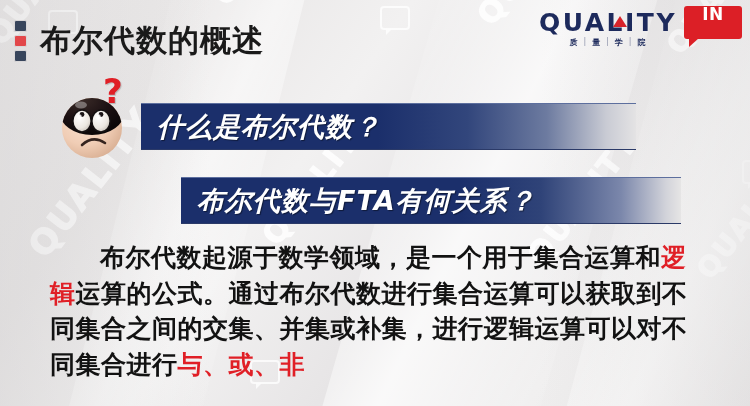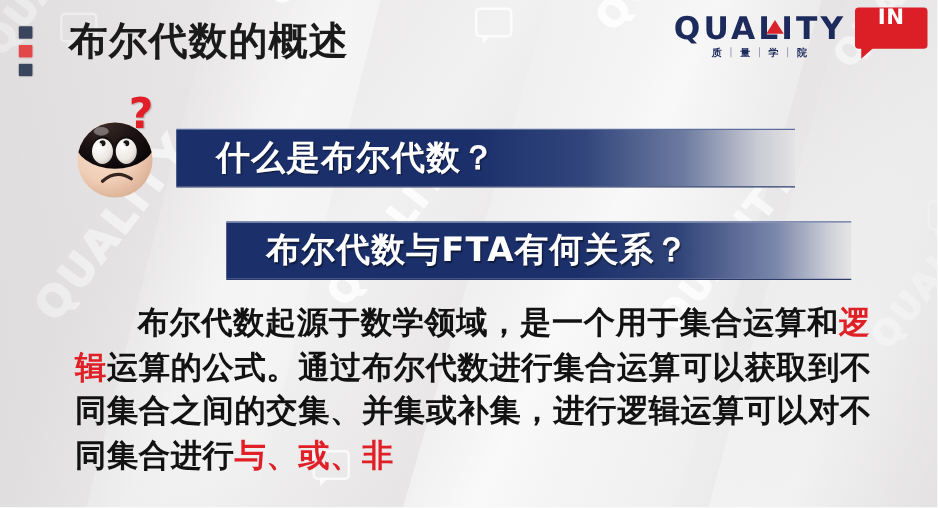--- a/index.html
+++ b/index.html
@@ -143,21 +143,22 @@
     letter-spacing: .5px;
     line-height: 1;
   }
 
   
   .title-row {
     position: absolute;
     top: 18px;
     left: 14px;
     display: flex;
-    gap: 28px;
+    align-items: center;
+    gap: 13px;
   }
   .bullet-stack {
     display: flex;
     flex-direction: column;
     gap: 3px;
     margin-top: 2px;
   }
   .bullet-sq {
     width: 13px;
     height: 12px;
@@ -184,24 +185,25 @@
     width: 76px;
     height: 76px;
   }
 
   
   .banner {
     position: absolute;
     height: 47px;
     display: flex;
     align-items: center;
-    padding-left: 32px;
+    padding-left: 16px;
     box-sizing: border-box;
     border-top: 1px solid #5d6f9e;
     border-bottom: 1px solid #2b3a68;
+    font-style: italic;
   }
   .banner-text {
     color: #ffffff;
     font-size: 27px;
     font-weight: 700;
     letter-spacing: 1px;
     line-height: 1;
     white-space: nowrap;
     text-shadow: 1px 1px 1px rgba(0,0,0,.45);
   }
@@ -215,21 +217,21 @@
     left: 141px;
     top: 177px;
     width: 500px;
     background: linear-gradient(90deg, #1b2f6b 0%, #1b2f6b 56%, #2f4378 72%, #7b87ab 88%, #d2d3da 97%, #e6e5e5 100%);
     margin-left: 40px;
   }
 
   
   .body-text {
     position: absolute;
-    left: 60px;
+    left: 50px;
     top: 240px;
     width: 660px;
     font-size: 25px;
     font-weight: 700;
     color: #121212;
     line-height: 1.42;
     letter-spacing: .5px;
     text-indent: 2em;
   }
   .hl-red { color: #e01f26; }

